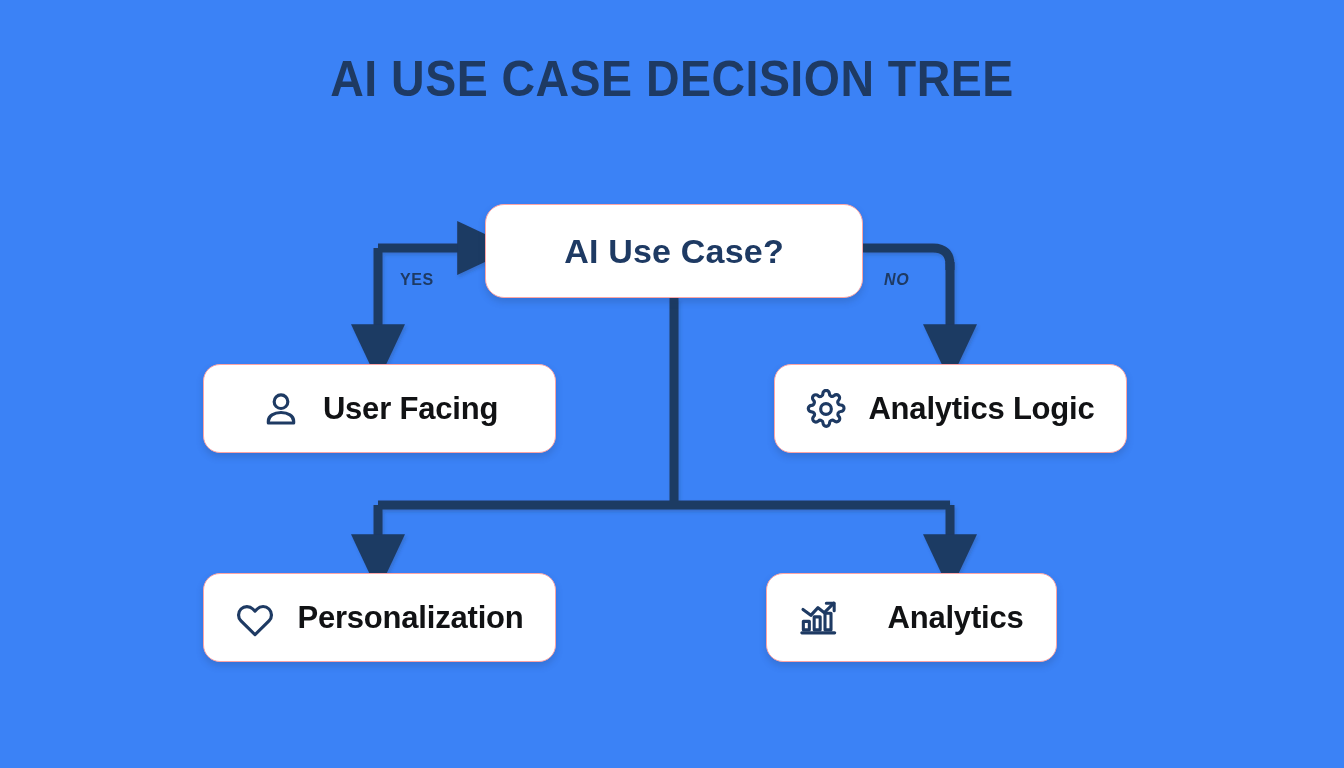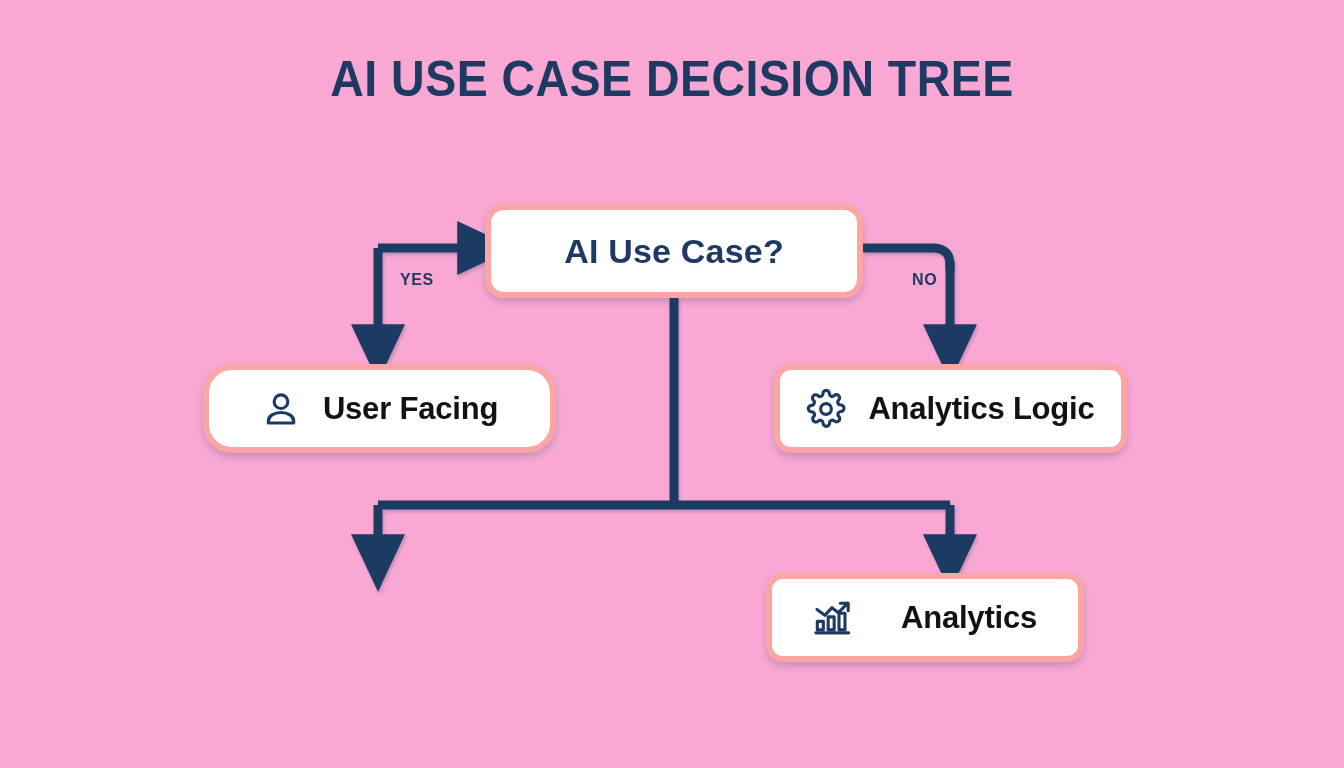--- a/index.html
+++ b/index.html
@@ -10,21 +10,21 @@
     width: 1344px;
     height: 768px;
     background: #fcfcfd;
     font-family: "Liberation Sans", sans-serif;
     overflow: hidden;
   }
   #canvas {
     position: relative;
     width: 1344px;
     height: 768px;
-    background: #f9a8d4;
+    background: #3b82f6;
   }
 
   
   .title {
     position: absolute;
     left: 0;
     top: 48px;
     width: 1344px;
     text-align: center;
     font-family: "Liberation Sans Narrow", "Liberation Sans", sans-serif;
@@ -52,28 +52,28 @@
   .branch-label {
     position: absolute;
     font-size: 16px;
     font-weight: bold;
     color: #1e3a63;
     letter-spacing: 0.6px;
     white-space: nowrap;
     user-select: none;
   }
   .branch-label.yes { left: 400px; top: 271px; }
-  .branch-label.no  { left: 912px; top: 271px; }
+  .branch-label.no  { left: 884px; top: 271px; font-style: italic; }
 
   
   .node {
     position: absolute;
     box-sizing: border-box;
     background: #ffffff;
-    border: 6px solid #fca5a5;
+    border: 1px solid #fca5a5;
     border-radius: 17px;
     box-shadow: 0 4px 7px rgba(30, 58, 99, 0.22);
     display: flex;
     align-items: center;
     justify-content: center;
   }
   .node .node-inner {
     display: flex;
     align-items: center;
     gap: 22px;
@@ -105,40 +105,39 @@
     color: #1e3a63;
     letter-spacing: 0.2px;
   }
 
   
   #node-user-facing {
     left: 203px;
     top: 364px;
     width: 353px;
     height: 89px;
-    border-radius: 29px;
   }
   #node-business-logic {
     left: 774px;
     top: 364px;
     width: 353px;
     height: 89px;
   }
 
   
   #node-personalization {
     left: 203px;
     top: 573px;
     width: 353px;
     height: 89px;
   }
   #node-analytics {
     left: 766px;
     top: 573px;
-    width: 318px;
+    width: 291px;
     height: 89px;
   }
   #node-analytics .node-inner { gap: 48px; }
 </style>
 </head>
 <body>
 
 <div id="canvas">
 
   <div class="title">AI USE CASE DECISION TREE</div>
@@ -197,20 +196,28 @@
   <div class="node" id="node-business-logic">
     <div class="node-inner">
       <svg class="node-icon" viewBox="0 0 24 24" fill="none" stroke="#1e3a63" stroke-width="1.9" stroke-linecap="round" stroke-linejoin="round">
         <circle cx="12" cy="12" r="3.2"></circle>
         <path d="M19.3 14.6a1.6 1.6 0 0 0 .33 1.77l.06.06a1.95 1.95 0 1 1-2.76 2.76l-.06-.06a1.6 1.6 0 0 0-1.77-.33 1.6 1.6 0 0 0-.98 1.47v.17a1.95 1.95 0 1 1-3.9 0v-.09a1.6 1.6 0 0 0-1.05-1.47 1.6 1.6 0 0 0-1.77.33l-.06.06a1.95 1.95 0 1 1-2.76-2.76l.06-.06a1.6 1.6 0 0 0 .33-1.77 1.6 1.6 0 0 0-1.47-.98h-.17a1.95 1.95 0 1 1 0-3.9h.09A1.6 1.6 0 0 0 4.87 8.6a1.6 1.6 0 0 0-.33-1.77l-.06-.06a1.95 1.95 0 1 1 2.76-2.76l.06.06a1.6 1.6 0 0 0 1.77.33h.08a1.6 1.6 0 0 0 .98-1.47v-.17a1.95 1.95 0 1 1 3.9 0v.09a1.6 1.6 0 0 0 .98 1.47 1.6 1.6 0 0 0 1.77-.33l.06-.06a1.95 1.95 0 1 1 2.76 2.76l-.06.06a1.6 1.6 0 0 0-.33 1.77v.08a1.6 1.6 0 0 0 1.47.98h.17a1.95 1.95 0 1 1 0 3.9h-.09a1.6 1.6 0 0 0-1.47.98z"></path>
       </svg>
       <span class="node-label">Analytics Logic</span>
     </div>
   </div>
 
+  <div class="node" id="node-personalization">
+    <div class="node-inner">
+      <svg class="node-icon" viewBox="0 0 24 24" fill="none" stroke="#1e3a63" stroke-width="1.9" stroke-linecap="round" stroke-linejoin="round">
+        <path d="M20.4 6.6a5 5 0 0 0-7.1 0L12 7.9l-1.3-1.3a5 5 0 1 0-7.1 7.1L12 22l8.4-8.3a5 5 0 0 0 0-7.1z"></path>
+      </svg>
+      <span class="node-label">Personalization</span>
+    </div>
+  </div>
 
   <div class="node" id="node-analytics">
     <div class="node-inner">
       <svg class="node-icon" viewBox="0 0 24 24" fill="none" stroke="#1e3a63" stroke-width="1.85" stroke-linecap="round" stroke-linejoin="round">
         <path d="M2.4 6.9 L7.1 10.4 L11.4 5.8 L15.2 8.8 L20.9 3.1"></path>
         <path d="M16.4 3.1 L21.1 3.1 L21.1 7.6"></path>
         <rect x="2.6" y="14.0" width="3.6" height="5.1"></rect>
         <rect x="9.1" y="11.3" width="3.6" height="7.8"></rect>
         <rect x="15.6" y="9.1" width="3.6" height="10.0"></rect>
         <path d="M1.7 20.9 L21.4 20.9"></path>

